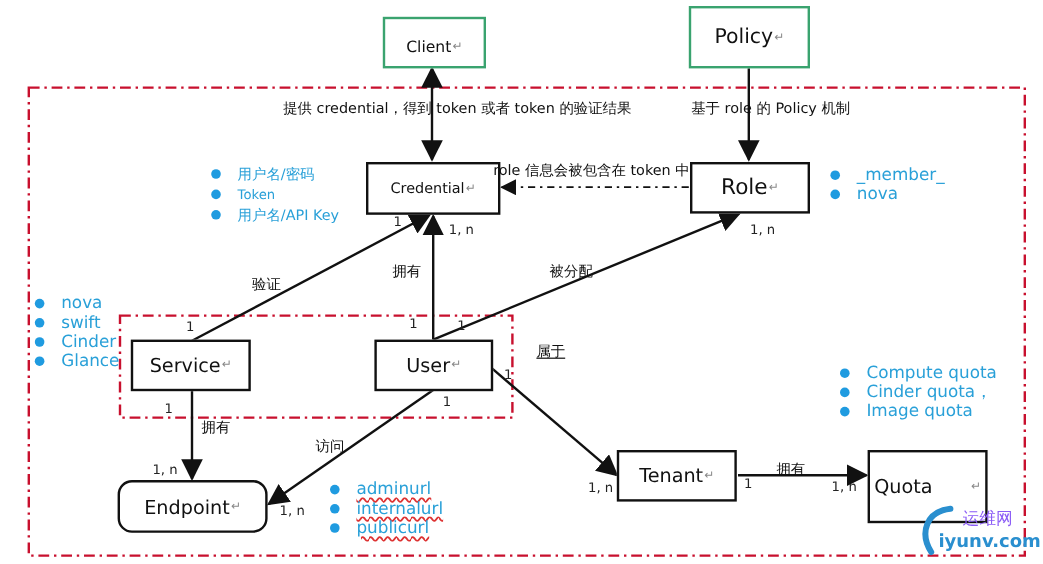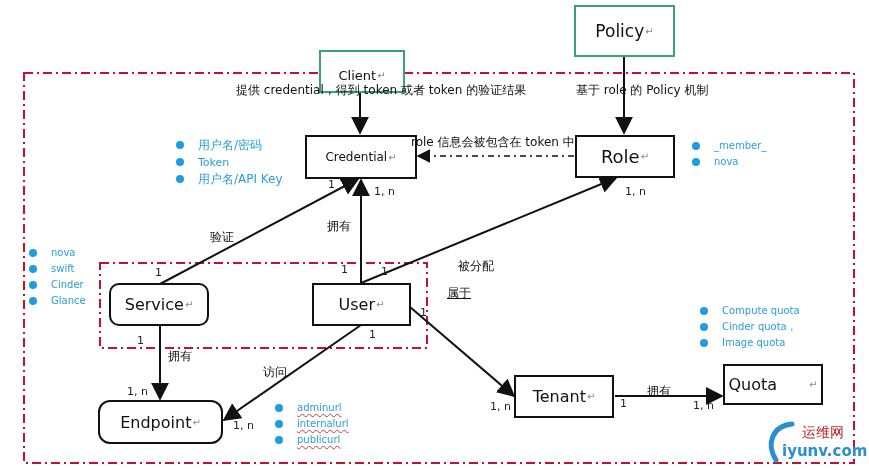--- a/index.html
+++ b/index.html
@@ -7,26 +7,26 @@
          font-family: "DejaVu Sans", "Liberation Sans", sans-serif; color: #111; }
   svg#diagram { position: absolute; left: 0; top: 0; }
   .box { position: absolute; box-sizing: border-box; background: #fff;
          border: 2px solid #111; display: flex; align-items: center; justify-content: center; }
   .box.green { border-color: #3aa36f; }
   .box span { white-space: nowrap; }
   .ret { color: #888; font-size: 10px; margin-left: 1px; }
   .lbl { position: absolute; white-space: nowrap; font-size: 12px; color: #111; }
   .card { position: absolute; white-space: nowrap; font-size: 11px; color: #222; }
   .blist { position: absolute; list-style: none; margin: 0; padding: 0; }
-  .blist li { position: relative; padding-left: 24px; font-size: 10px; color: #29a0d8; line-height: 16px; white-space: nowrap; }
+  .blist li { position: relative; padding-left: 24px; font-size: 14px; color: #29a0d8; line-height: 16px; white-space: nowrap; }
   .blist li::before { content: ""; position: absolute; left: 2px; top: 4px; width: 8px; height: 8px; border-radius: 50%; background: #1f9be0; }
   .blist.big li { font-size: 12px; line-height: 17px; }
   .squiggle { text-decoration: underline wavy #d33; text-underline-offset: 2px; }
   .watermark { position: absolute; left: 762px; top: 420px; width: 100px; height: 46px; }
-  .wm-cn { position: absolute; left: 40px; top: 4px; font-size: 14px; color: #b91c1c; }
+  .wm-cn { position: absolute; left: 40px; top: 4px; font-size: 14px; color: #8b5cf6; }
   .wm-en { position: absolute; left: 20px; top: 22px; font-size: 15px; font-weight: bold; color: #2a8fcf; }
 </style>
 </head>
 <body>
 
 <svg id="diagram" width="869" height="470" viewBox="0 0 869 470">
   <defs>
     <marker id="arr" viewBox="0 0 10 10" refX="9" refY="5" markerWidth="9" markerHeight="9" orient="auto-start-reverse">
       <path d="M0,0 L10,5 L0,10 z" fill="#111"></path>
     </marker>
@@ -50,63 +50,63 @@
 
   <line x1="160" y1="325" x2="160" y2="399" stroke="#111" stroke-width="2" marker-end="url(#arr)"></line>
 
   <line x1="361" y1="325" x2="224" y2="420" stroke="#111" stroke-width="2" marker-end="url(#arr)"></line>
 
   <line x1="410" y1="307" x2="514" y2="396" stroke="#111" stroke-width="2" marker-end="url(#arr)"></line>
 
   <line x1="615" y1="396" x2="722" y2="396" stroke="#111" stroke-width="2" marker-end="url(#arr)"></line>
 </svg>
 
-<div class="box green" style="left:319px;top:14px;width:86px;height:43px;font-size:13px;padding-top:8px;margin-top:36px;">
+<div class="box green" style="left:319px;top:14px;width:86px;height:43px;font-size:13px;padding-top:8px;">
   <span>Client</span>
     <span class="ret">↵</span>
 </div>
 <div class="box green" style="left:574px;top:5px;width:101px;height:52px;font-size:17px;">
   <span>Policy</span>
     <span class="ret">↵</span>
 </div>
 <div class="box" style="left:305px;top:135px;width:112px;height:44px;font-size:12px;">
   <span>Credential</span>
     <span class="ret">↵</span>
 </div>
 <div class="box" style="left:575px;top:135px;width:100px;height:43px;font-size:18px;">
   <span>Role</span>
     <span class="ret">↵</span>
 </div>
-<div class="box" style="left:109px;top:283px;width:100px;height:43px;font-size:16px;border-radius:10px;">
+<div class="box" style="left:109px;top:283px;width:100px;height:43px;font-size:16px;">
   <span>Service</span>
     <span class="ret">↵</span>
 </div>
 <div class="box" style="left:312px;top:283px;width:99px;height:43px;font-size:16px;">
   <span>User</span>
     <span class="ret">↵</span>
 </div>
 <div class="box" style="left:98px;top:400px;width:125px;height:44px;font-size:16px;border-radius:12px;">
   <span>Endpoint</span>
     <span class="ret">↵</span>
 </div>
 <div class="box" style="left:514px;top:375px;width:100px;height:43px;font-size:16px;">
   <span>Tenant</span>
     <span class="ret">↵</span>
 </div>
-<div class="box" style="left:723px;top:364px;width:100px;height:41px;font-size:16px;gap:31px;">
+<div class="box" style="left:723px;top:375px;width:100px;height:61px;font-size:16px;gap:31px;">
   <span>Quota</span>
     <span class="ret">↵</span>
 </div>
 
 <div class="lbl" style="left:236px;top:82px;">提供 credential，得到 token 或者 token 的验证结果</div>
 <div class="lbl" style="left:576px;top:82px;text-align:center;">基于  role  的 Policy 机制</div>
 <div class="lbl" style="left:411px;top:134px;">role 信息会被包含在 token 中</div>
 <div class="lbl" style="left:210px;top:229px;">验证</div>
 <div class="lbl" style="left:327px;top:218px;">拥有</div>
-<div class="lbl" style="left:458px;top:218px;margin-top:40px;">被分配</div>
+<div class="lbl" style="left:458px;top:218px;">被分配</div>
 <div class="lbl" style="left:447px;top:285px;text-decoration:underline;">属于</div>
 <div class="lbl" style="left:168px;top:348px;">拥有</div>
 <div class="lbl" style="left:263px;top:364px;">访问</div>
 <div class="lbl" style="left:647px;top:383px;">拥有</div>
 
 <div class="card" style="left:328px;top:178px;">1</div>
 <div class="card" style="left:374px;top:185px;">1, n</div>
 <div class="card" style="left:625px;top:185px;">1, n</div>
 <div class="card" style="left:155px;top:266px;">1</div>
 <div class="card" style="left:341px;top:263px;">1</div>

